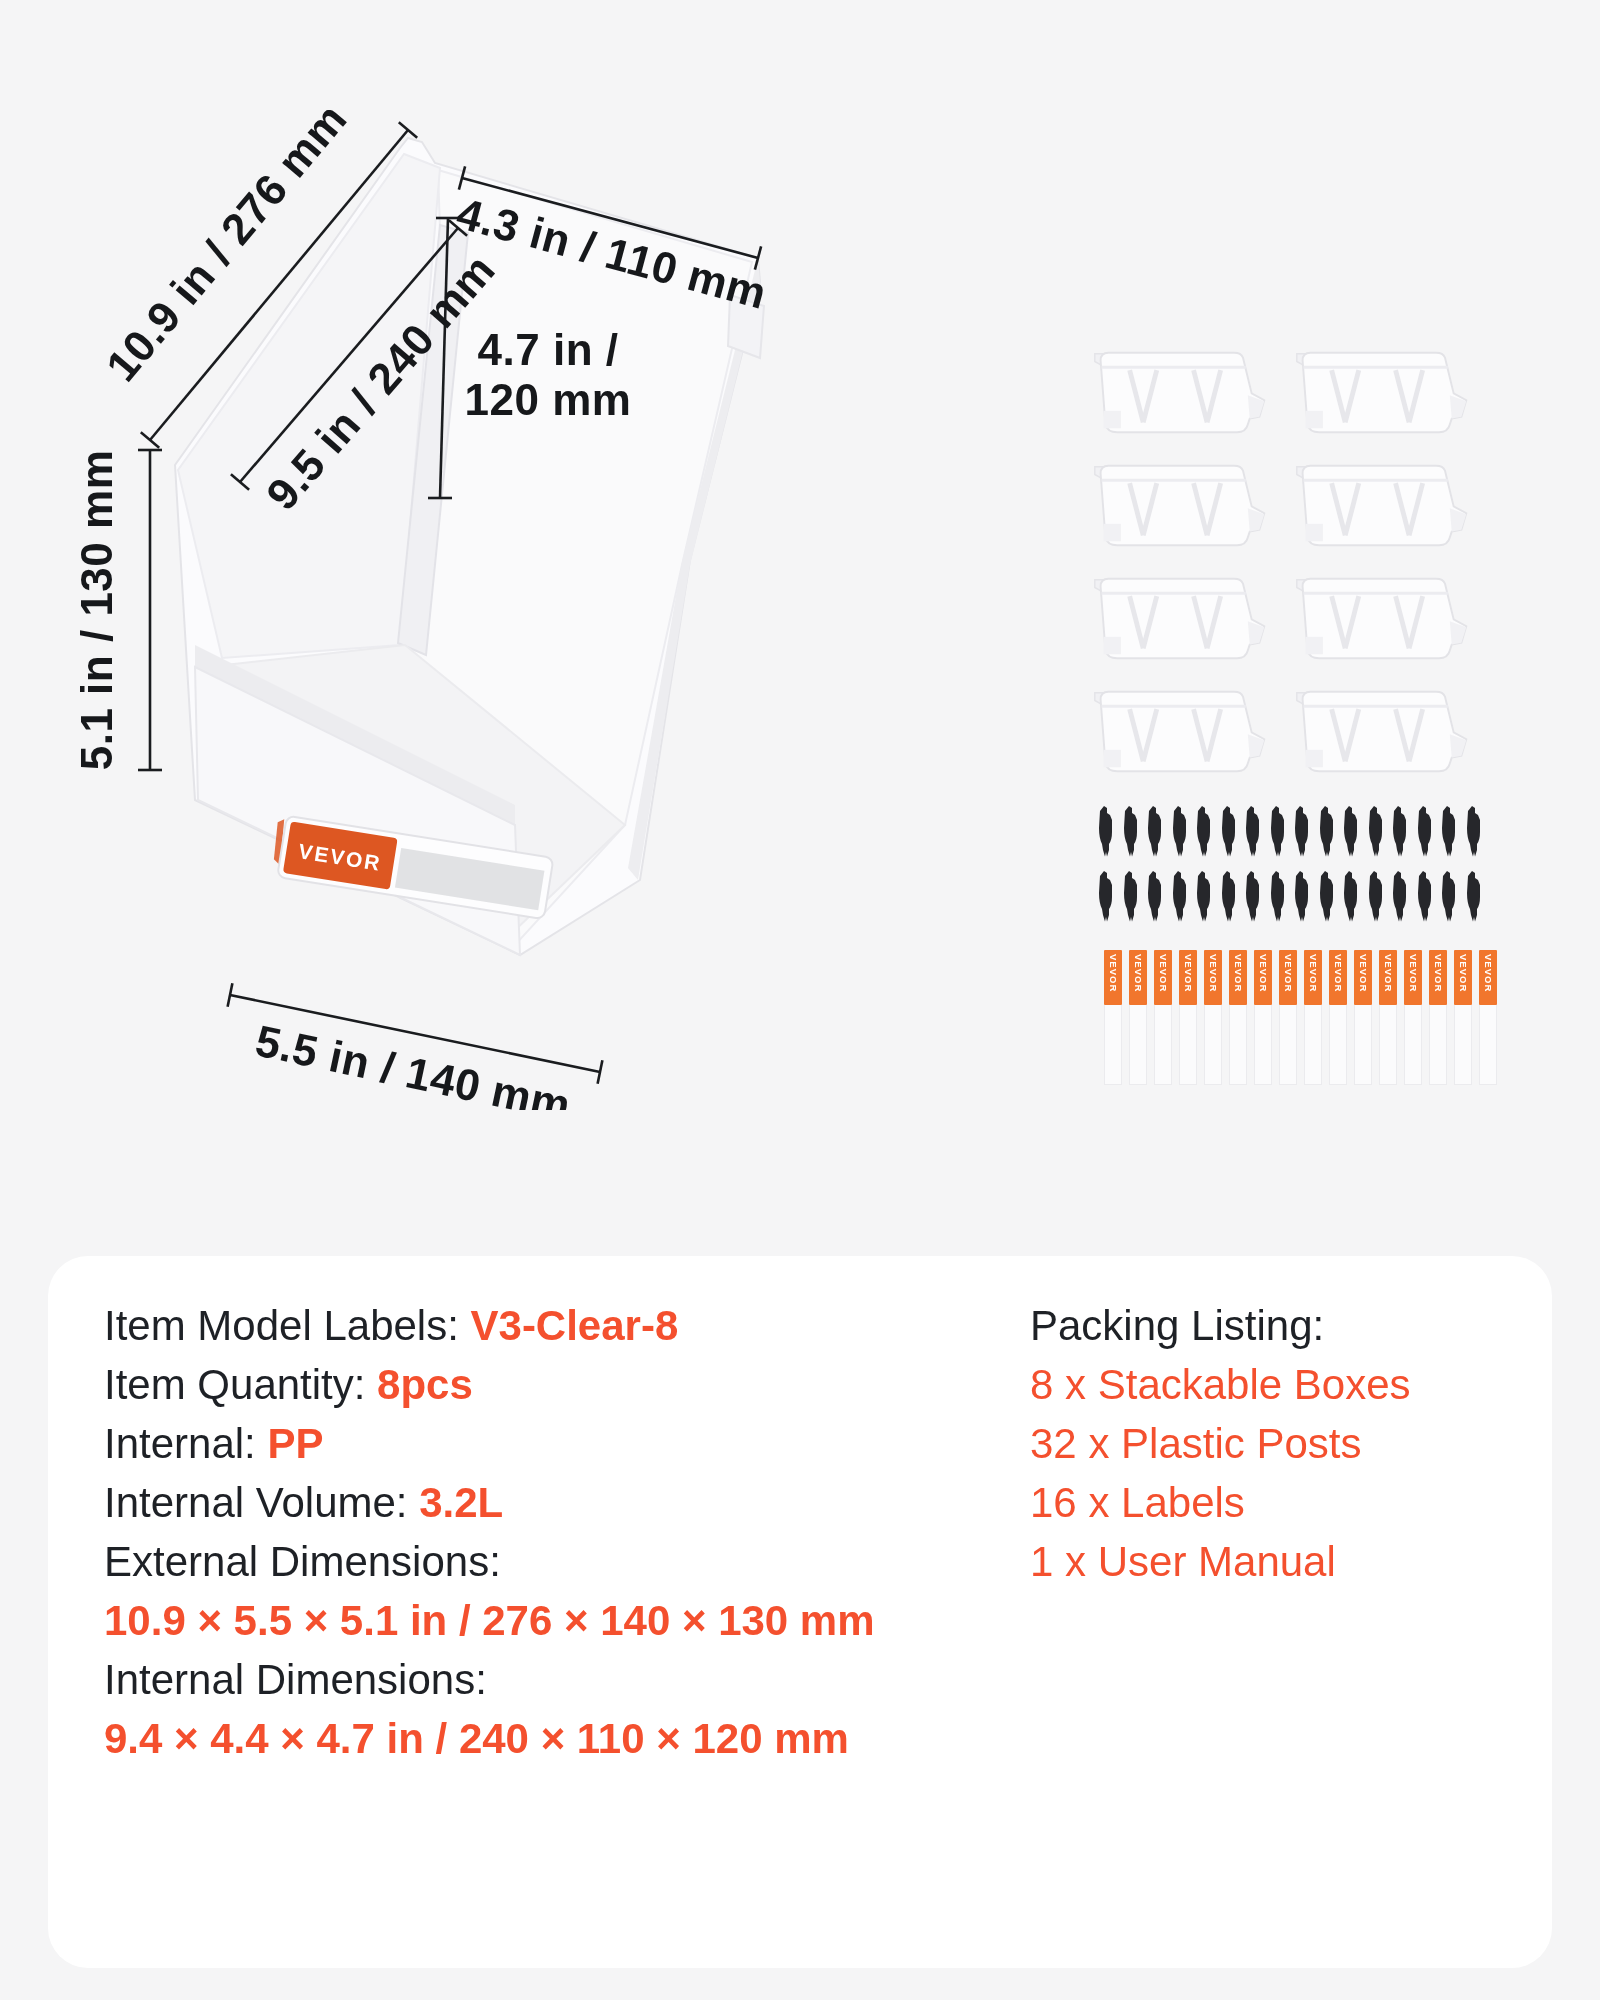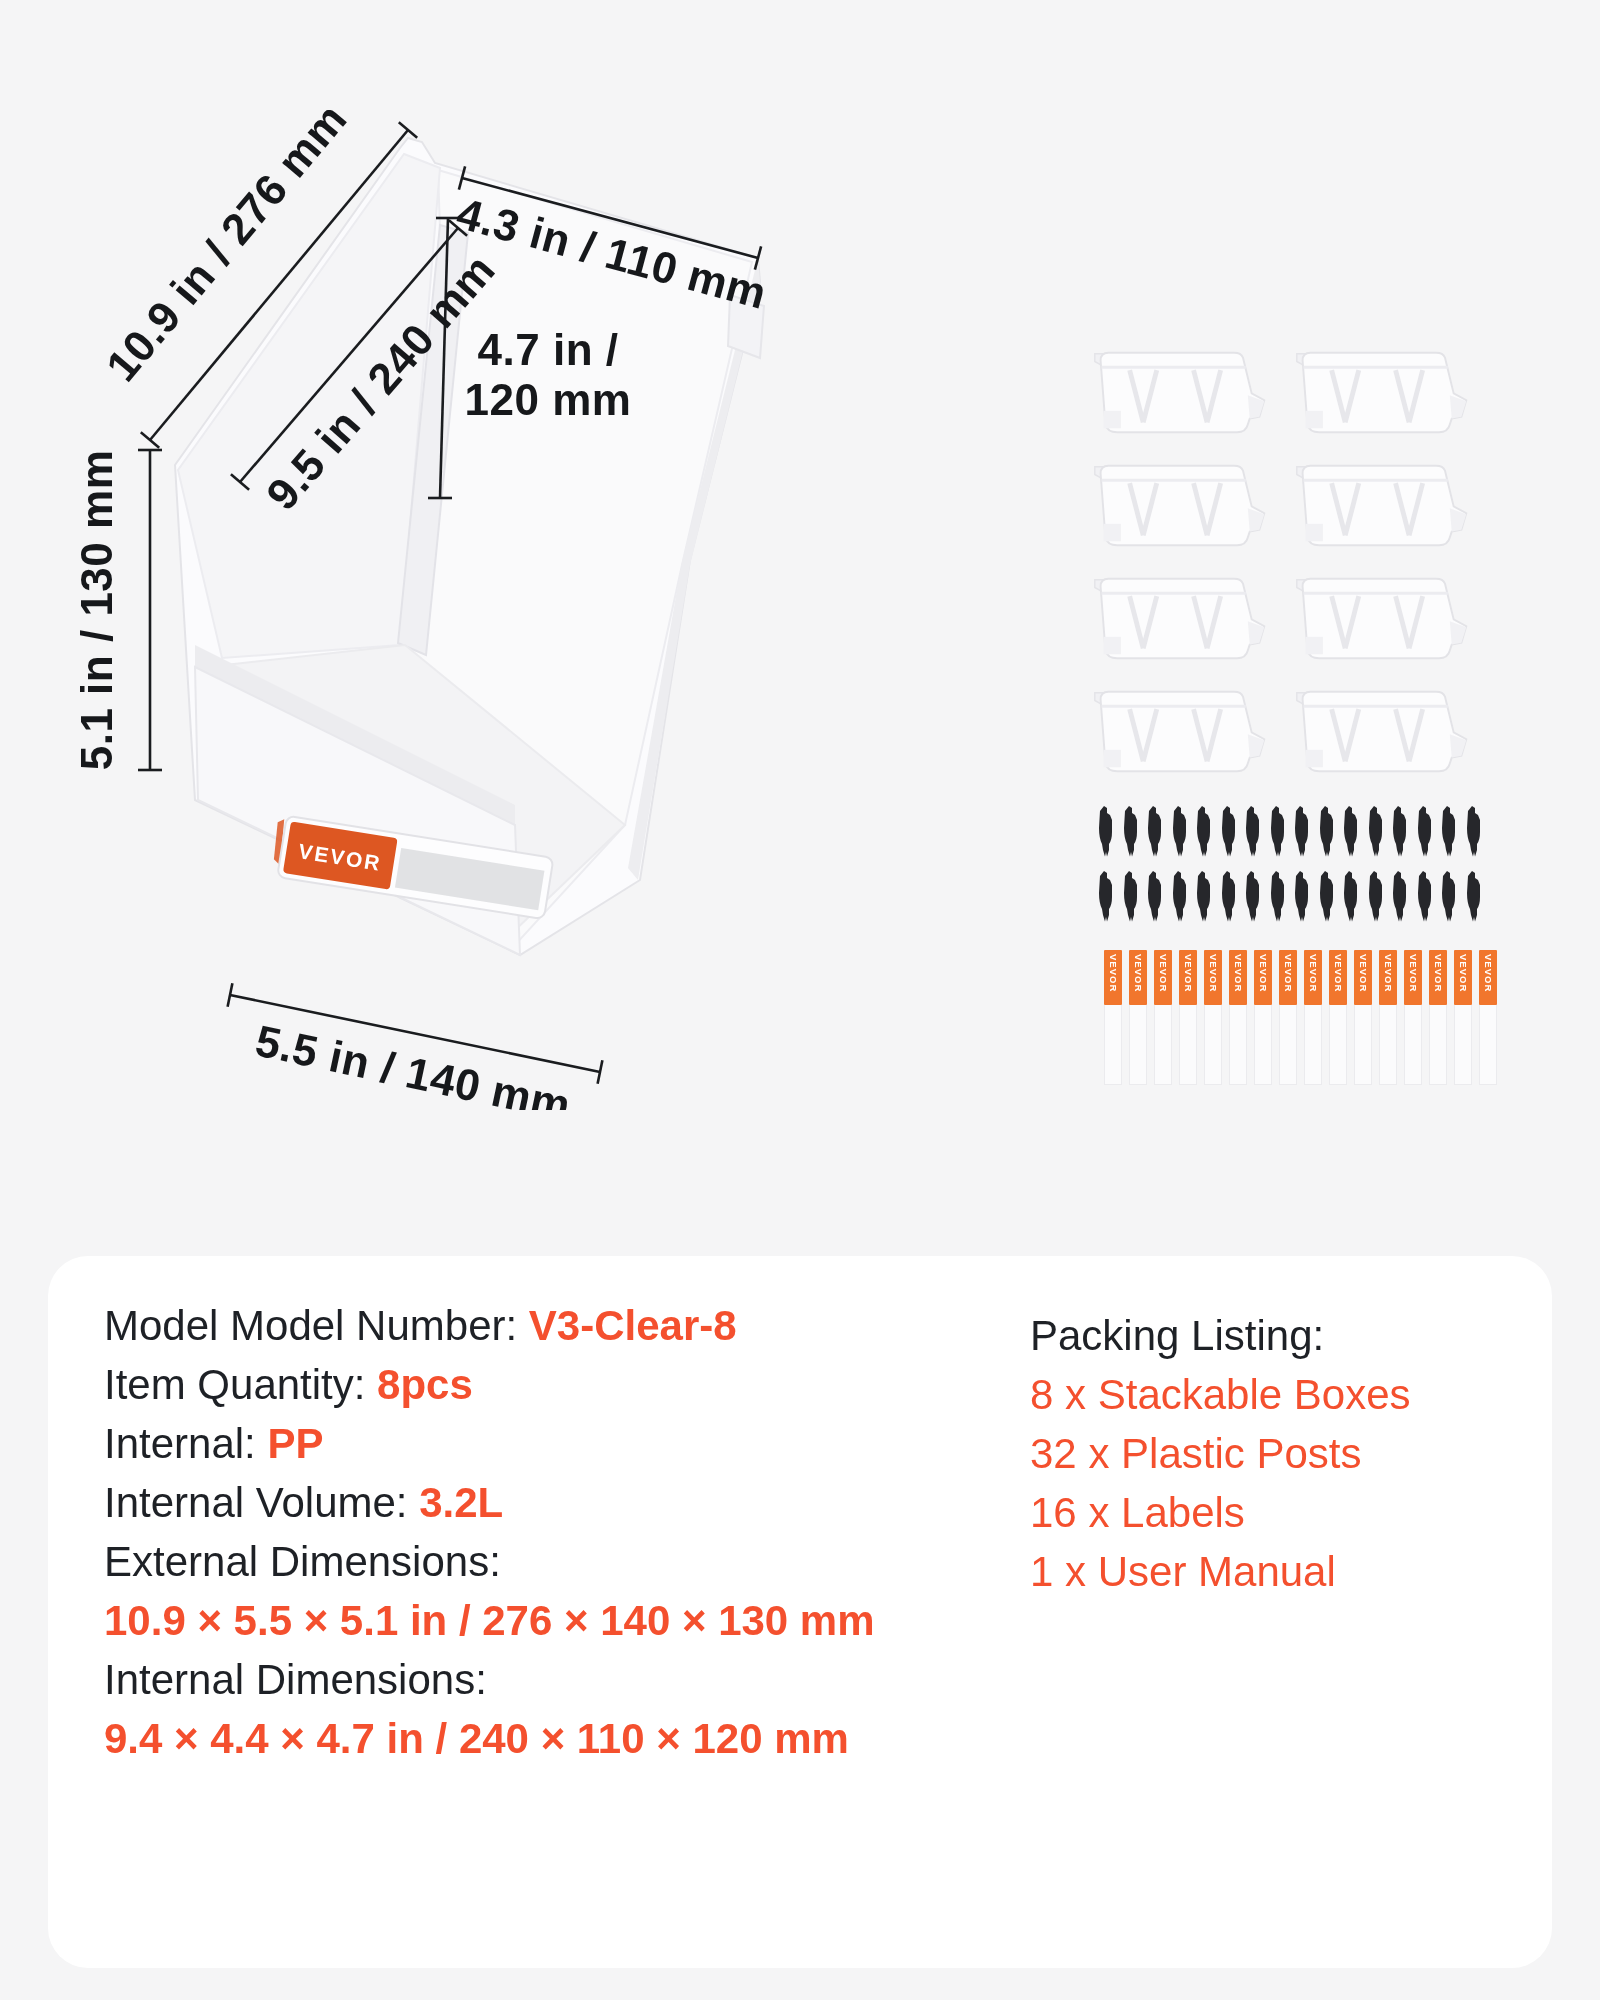--- a/index.html
+++ b/index.html
@@ -28,21 +28,21 @@
     font-weight:bold;letter-spacing:1px;margin-top:4px;}
   .label-strip .white{flex:1;background:#fbfbfc;border:1px solid #ebebee;border-top:none;}
 
   
   .spec-card{position:absolute;left:48px;top:1256px;width:1504px;height:712px;
     background:#ffffff;border-radius:40px;box-sizing:border-box;padding:40px 56px 0 56px;}
   .spec-col{font-size:42px;line-height:59px;color:#1e2126;}
   .spec-row{white-space:nowrap;}
   .lbl{color:#1e2126;}
   .val{color:#f4502e;font-weight:bold;margin-top:41px;}
-  .packing{position:absolute;left:982px;top:50px;font-size:42px;line-height:59px;}
+  .packing{position:absolute;left:982px;top:40px;font-size:42px;line-height:59px;}
   .packing .item{color:#f4502e;font-weight:normal;white-space:nowrap;}
 </style>
 </head>
 <body>
 
 <div class="canvas">
 
   <svg class="diagram" viewBox="0 0 740 1000" width="740" height="1000">
 
     <g>
@@ -458,21 +458,21 @@
     <div class="label-strip">
       <div class="orange">
           <span>VEVOR</span>
         </div>
       <div class="white"></div>
     </div>
   </div>
 
   <div class="spec-card">
     <div class="spec-col">
-      <div class="spec-row"><span class="lbl">Model Model Number: </span><span class="val">V3-Clear-8</span></div>
+      <div class="spec-row"><span class="lbl">Item Model Labels: </span><span class="val">V3-Clear-8</span></div>
       <div class="spec-row"><span class="lbl">Item Quantity: </span><span class="val">8pcs</span></div>
       <div class="spec-row"><span class="lbl">Internal: </span><span class="val">PP</span></div>
       <div class="spec-row"><span class="lbl">Internal Volume: </span><span class="val">3.2L</span></div>
       <div class="spec-row"><span class="lbl">External Dimensions:</span></div>
       <div class="spec-row"><span class="val">10.9 × 5.5 × 5.1 in / 276 × 140 × 130 mm</span></div>
       <div class="spec-row"><span class="lbl">Internal Dimensions:</span></div>
       <div class="spec-row"><span class="val">9.4 × 4.4 × 4.7 in / 240 × 110 × 120 mm</span></div>
     </div>
 
     <div class="packing">

